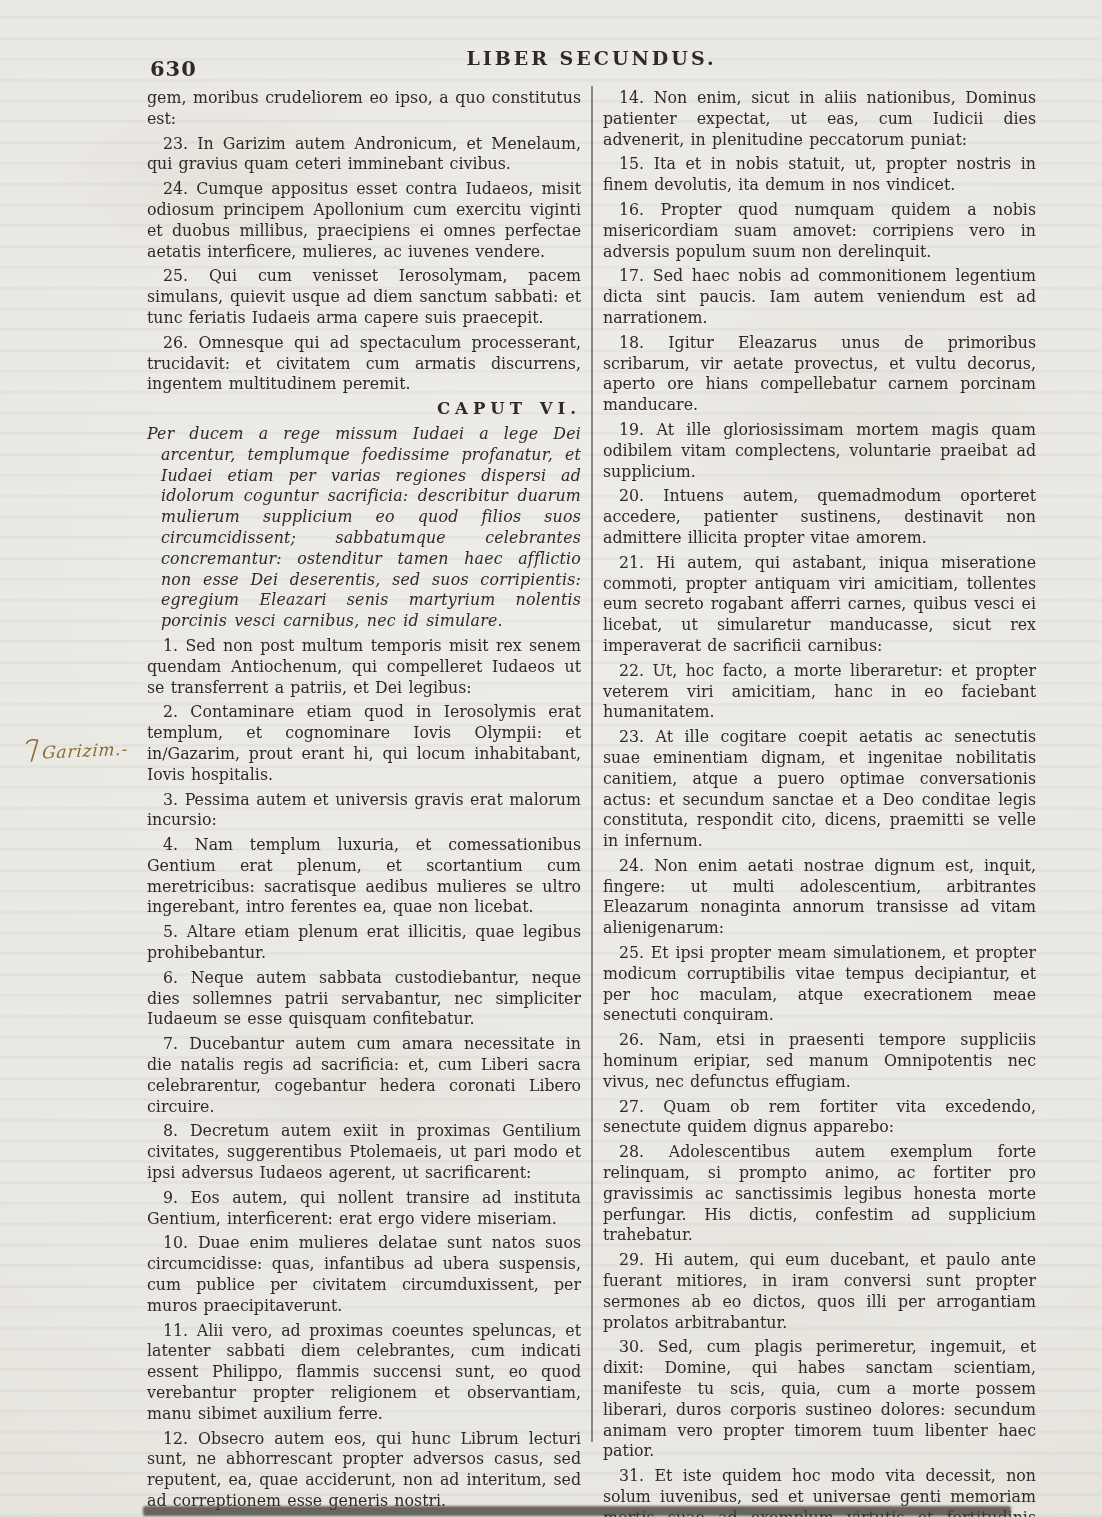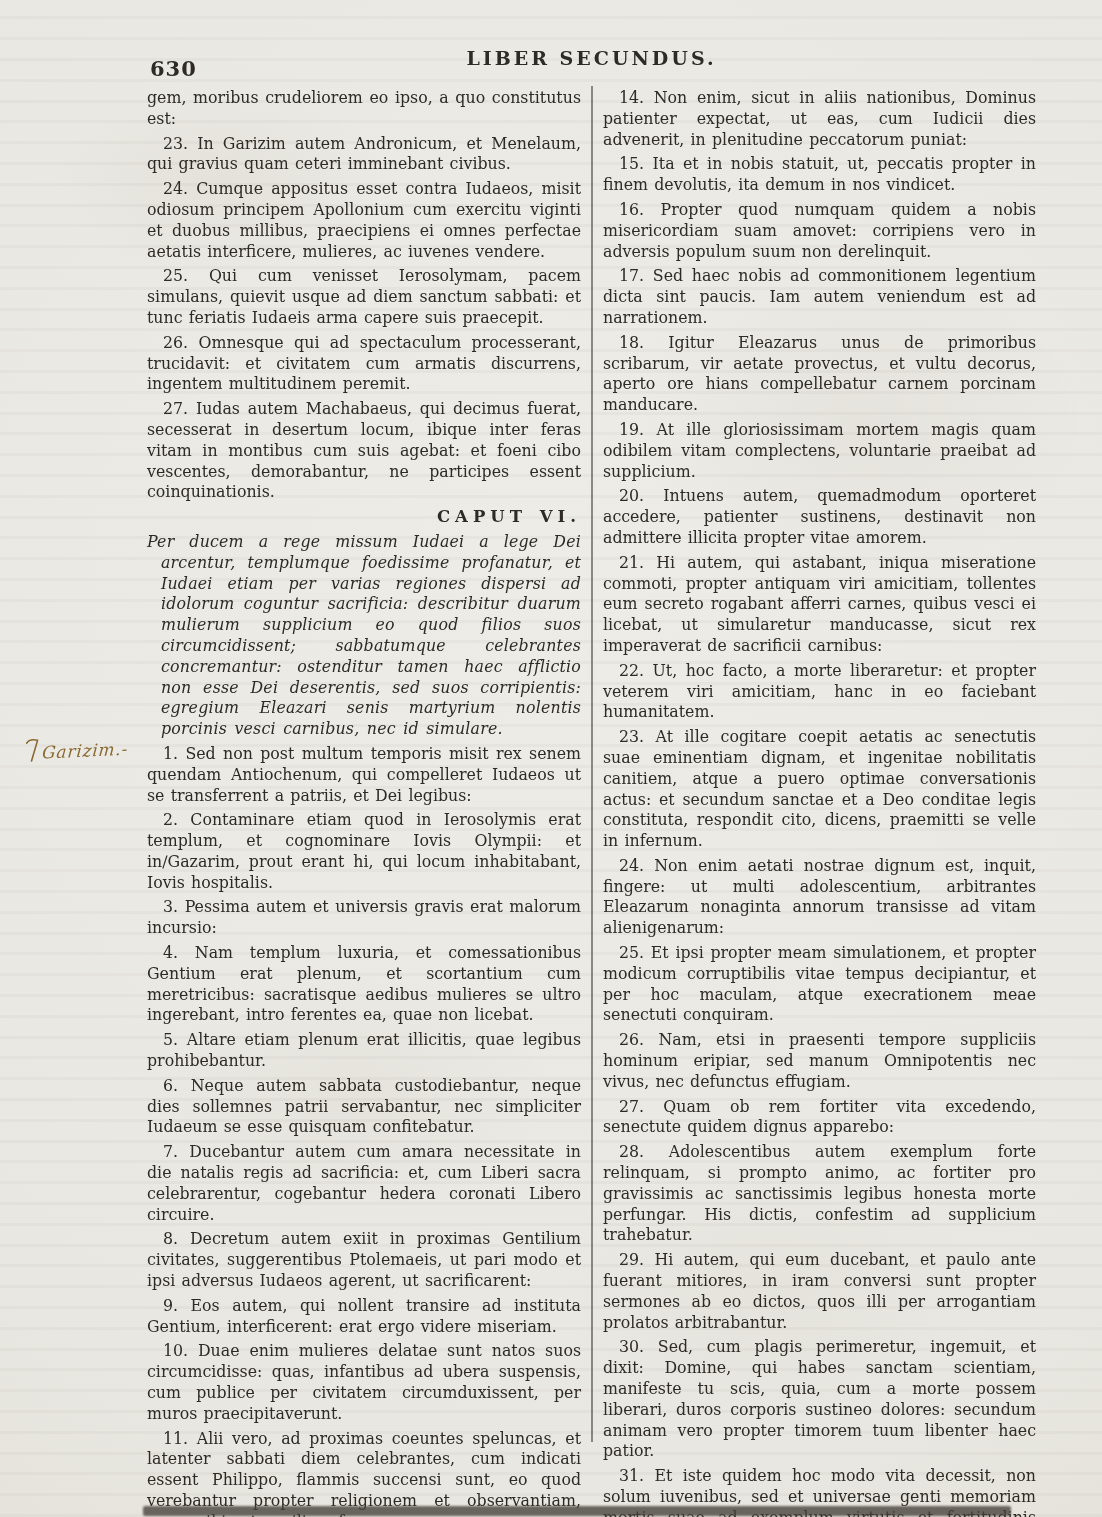--- a/index.html
+++ b/index.html
@@ -50,21 +50,20 @@
   <div class="page-number">630</div>
   <div class="running-title">LIBER SECUNDUS.</div>
 
   <div class="col col-left">
     <p class="continuation">gem, moribus crudeliorem eo ipso, a quo constitutus est:</p>
     <div>
         <p class="verse"><span>23.</span><span> In Garizim autem Andronicum, et Menelaum, qui gravius quam ceteri imminebant civibus.</span></p>
         <p class="verse"><span>24.</span><span> Cumque appositus esset contra Iudaeos, misit odiosum principem Apollonium cum exercitu viginti et duobus millibus, praecipiens ei omnes perfectae aetatis interficere, mulieres, ac iuvenes vendere.</span></p>
         <p class="verse"><span>25.</span><span> Qui cum venisset Ierosolymam, pacem simulans, quievit usque ad diem sanctum sabbati: et tunc feriatis Iudaeis arma capere suis praecepit.</span></p>
         <p class="verse"><span>26.</span><span> Omnesque qui ad spectaculum processerant, trucidavit: et civitatem cum armatis discurrens, ingentem multitudinem peremit.</span></p>
-        <p class="verse"><span>27.</span><span> Iudas autem Machabaeus, qui decimus fuerat, secesserat in desertum locum, ibique inter feras vitam in montibus cum suis agebat: et foeni cibo vescentes, demorabantur, ne participes essent coinquinationis.</span></p>
       </div>
     <p class="caput">CAPUT VI.</p>
     <p class="argument">Per ducem a rege missum Iudaei a lege Dei arcentur, templumque foedissime profanatur, et Iudaei etiam per varias regiones dispersi ad idolorum coguntur sacrificia: describitur duarum mulierum supplicium eo quod filios suos circumcidissent; sabbatumque celebrantes concremantur: ostenditur tamen haec afflictio non esse Dei deserentis, sed suos corripientis: egregium Eleazari senis martyrium nolentis porcinis vesci carnibus, nec id simulare.</p>
     <div>
         <p class="verse"><span>1.</span><span> Sed non post multum temporis misit rex senem quendam Antiochenum, qui compelleret Iudaeos ut se transferrent a patriis, et Dei legibus:</span></p>
         <p class="verse"><span>2.</span><span> Contaminare etiam quod in Ierosolymis erat templum, et cognominare Iovis Olympii: et in∕Gazarim, prout erant hi, qui locum inhabitabant, Iovis hospitalis.</span></p>
         <p class="verse"><span>3.</span><span> Pessima autem et universis gravis erat malorum incursio:</span></p>
         <p class="verse"><span>4.</span><span> Nam templum luxuria, et comessationibus Gentium erat plenum, et scortantium cum meretricibus: sacratisque aedibus mulieres se ultro ingerebant, intro ferentes ea, quae non licebat.</span></p>
         <p class="verse"><span>5.</span><span> Altare etiam plenum erat illicitis, quae legibus prohibebantur.</span></p>
         <p class="verse"><span>6.</span><span> Neque autem sabbata custodiebantur, neque dies sollemnes patrii servabantur, nec simpliciter Iudaeum se esse quisquam confitebatur.</span></p>
@@ -73,21 +72,21 @@
         <p class="verse"><span>9.</span><span> Eos autem, qui nollent transire ad instituta Gentium, interficerent: erat ergo videre miseriam.</span></p>
         <p class="verse"><span>10.</span><span> Duae enim mulieres delatae sunt natos suos circumcidisse: quas, infantibus ad ubera suspensis, cum publice per civitatem circumduxissent, per muros praecipitaverunt.</span></p>
         <p class="verse"><span>11.</span><span> Alii vero, ad proximas coeuntes speluncas, et latenter sabbati diem celebrantes, cum indicati essent Philippo, flammis succensi sunt, eo quod verebantur propter religionem et observantiam, manu sibimet auxilium ferre.</span></p>
         <p class="verse"><span>12.</span><span> Obsecro autem eos, qui hunc Librum lecturi sunt, ne abhorrescant propter adversos casus, sed reputent, ea, quae acciderunt, non ad interitum, sed ad correptionem esse generis nostri.</span></p>
       </div>
   </div>
 
   <div class="col col-right">
     <div>
         <p class="verse"><span>14.</span><span> Non enim, sicut in aliis nationibus, Dominus patienter expectat, ut eas, cum Iudicii dies advenerit, in plenitudine peccatorum puniat:</span></p>
-        <p class="verse"><span>15.</span><span> Ita et in nobis statuit, ut, peccatis propter in finem devolutis, ita demum in nos vindicet.</span></p>
+        <p class="verse"><span>15.</span><span> Ita et in nobis statuit, ut, propter nostris in finem devolutis, ita demum in nos vindicet.</span></p>
         <p class="verse"><span>16.</span><span> Propter quod numquam quidem a nobis misericordiam suam amovet: corripiens vero in adversis populum suum non derelinquit.</span></p>
         <p class="verse"><span>17.</span><span> Sed haec nobis ad commonitionem legentium dicta sint paucis. Iam autem veniendum est ad narrationem.</span></p>
         <p class="verse"><span>18.</span><span> Igitur Eleazarus unus de primoribus scribarum, vir aetate provectus, et vultu decorus, aperto ore hians compellebatur carnem porcinam manducare.</span></p>
         <p class="verse"><span>19.</span><span> At ille gloriosissimam mortem magis quam odibilem vitam complectens, voluntarie praeibat ad supplicium.</span></p>
         <p class="verse"><span>20.</span><span> Intuens autem, quemadmodum oporteret accedere, patienter sustinens, destinavit non admittere illicita propter vitae amorem.</span></p>
         <p class="verse"><span>21.</span><span> Hi autem, qui astabant, iniqua miseratione commoti, propter antiquam viri amicitiam, tollentes eum secreto rogabant afferri carnes, quibus vesci ei licebat, ut simularetur manducasse, sicut rex imperaverat de sacrificii carnibus:</span></p>
         <p class="verse"><span>22.</span><span> Ut, hoc facto, a morte liberaretur: et propter veterem viri amicitiam, hanc in eo faciebant humanitatem.</span></p>
         <p class="verse"><span>23.</span><span> At ille cogitare coepit aetatis ac senectutis suae eminentiam dignam, et ingenitae nobilitatis canitiem, atque a puero optimae conversationis actus: et secundum sanctae et a Deo conditae legis constituta, respondit cito, dicens, praemitti se velle in infernum.</span></p>
         <p class="verse"><span>24.</span><span> Non enim aetati nostrae dignum est, inquit, fingere: ut multi adolescentium, arbitrantes Eleazarum nonaginta annorum transisse ad vitam alienigenarum:</span></p>
         <p class="verse"><span>25.</span><span> Et ipsi propter meam simulationem, et propter modicum corruptibilis vitae tempus decipiantur, et per hoc maculam, atque execrationem meae senectuti conquiram.</span></p>

